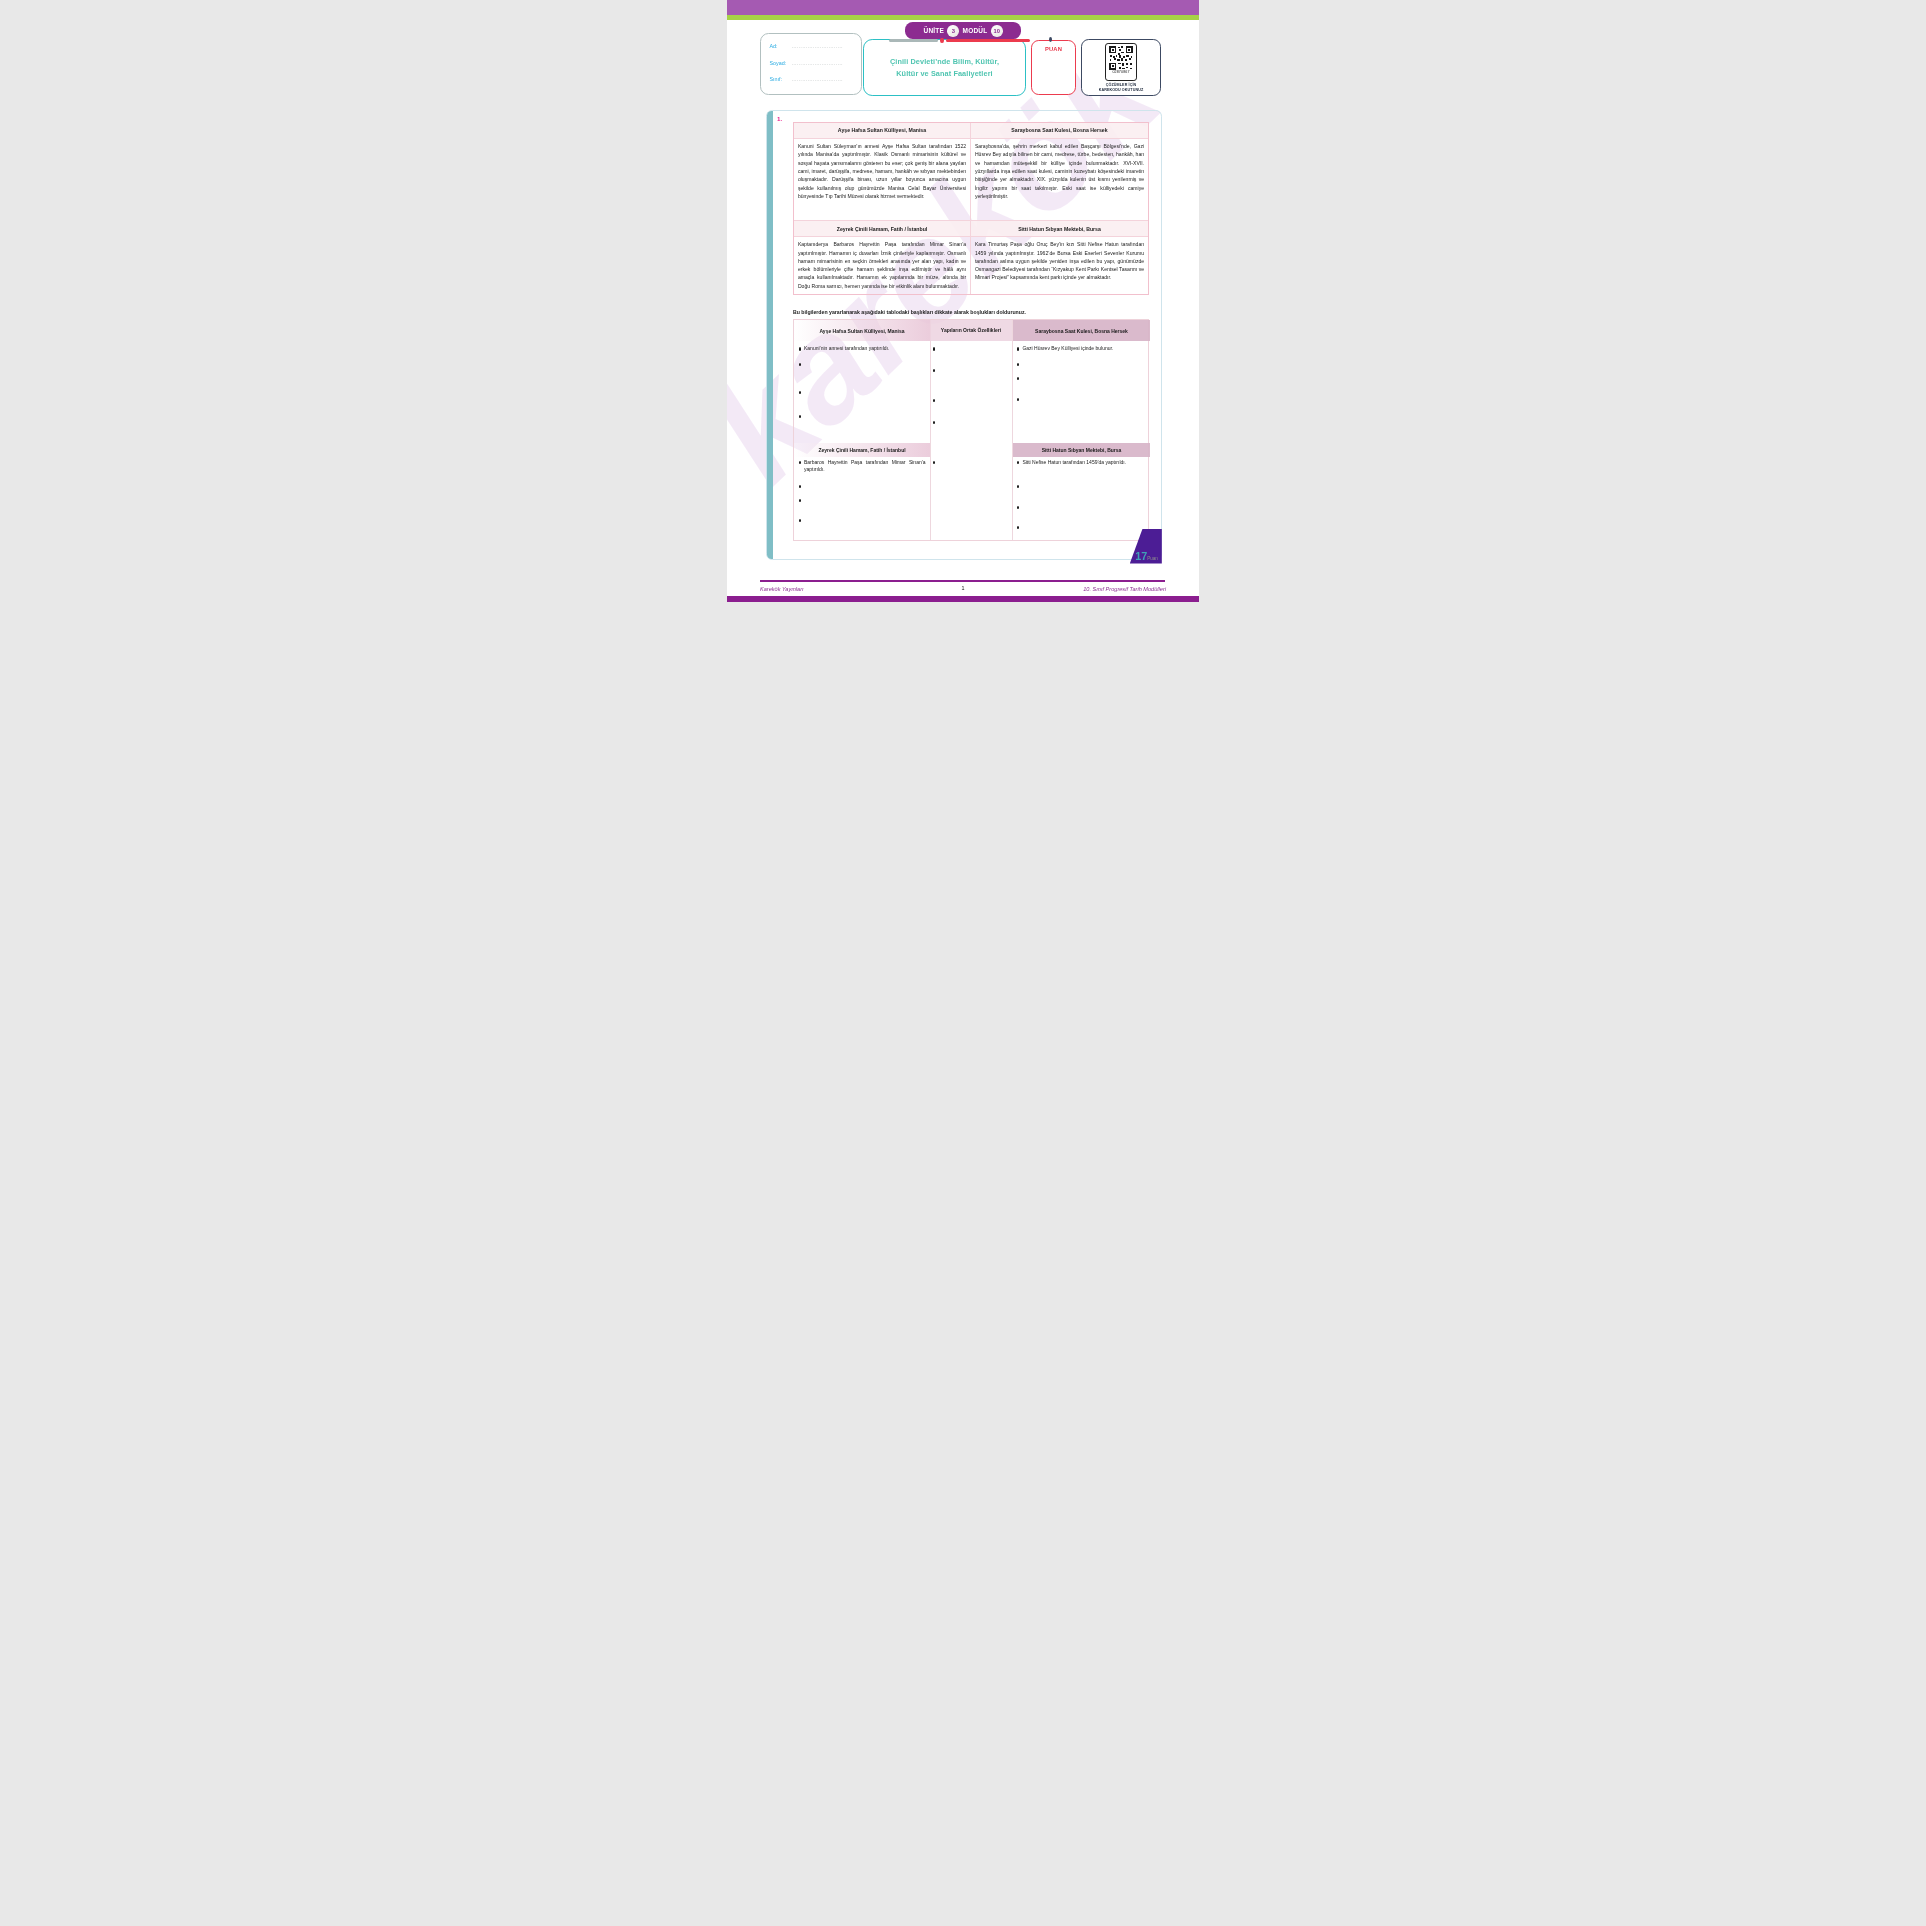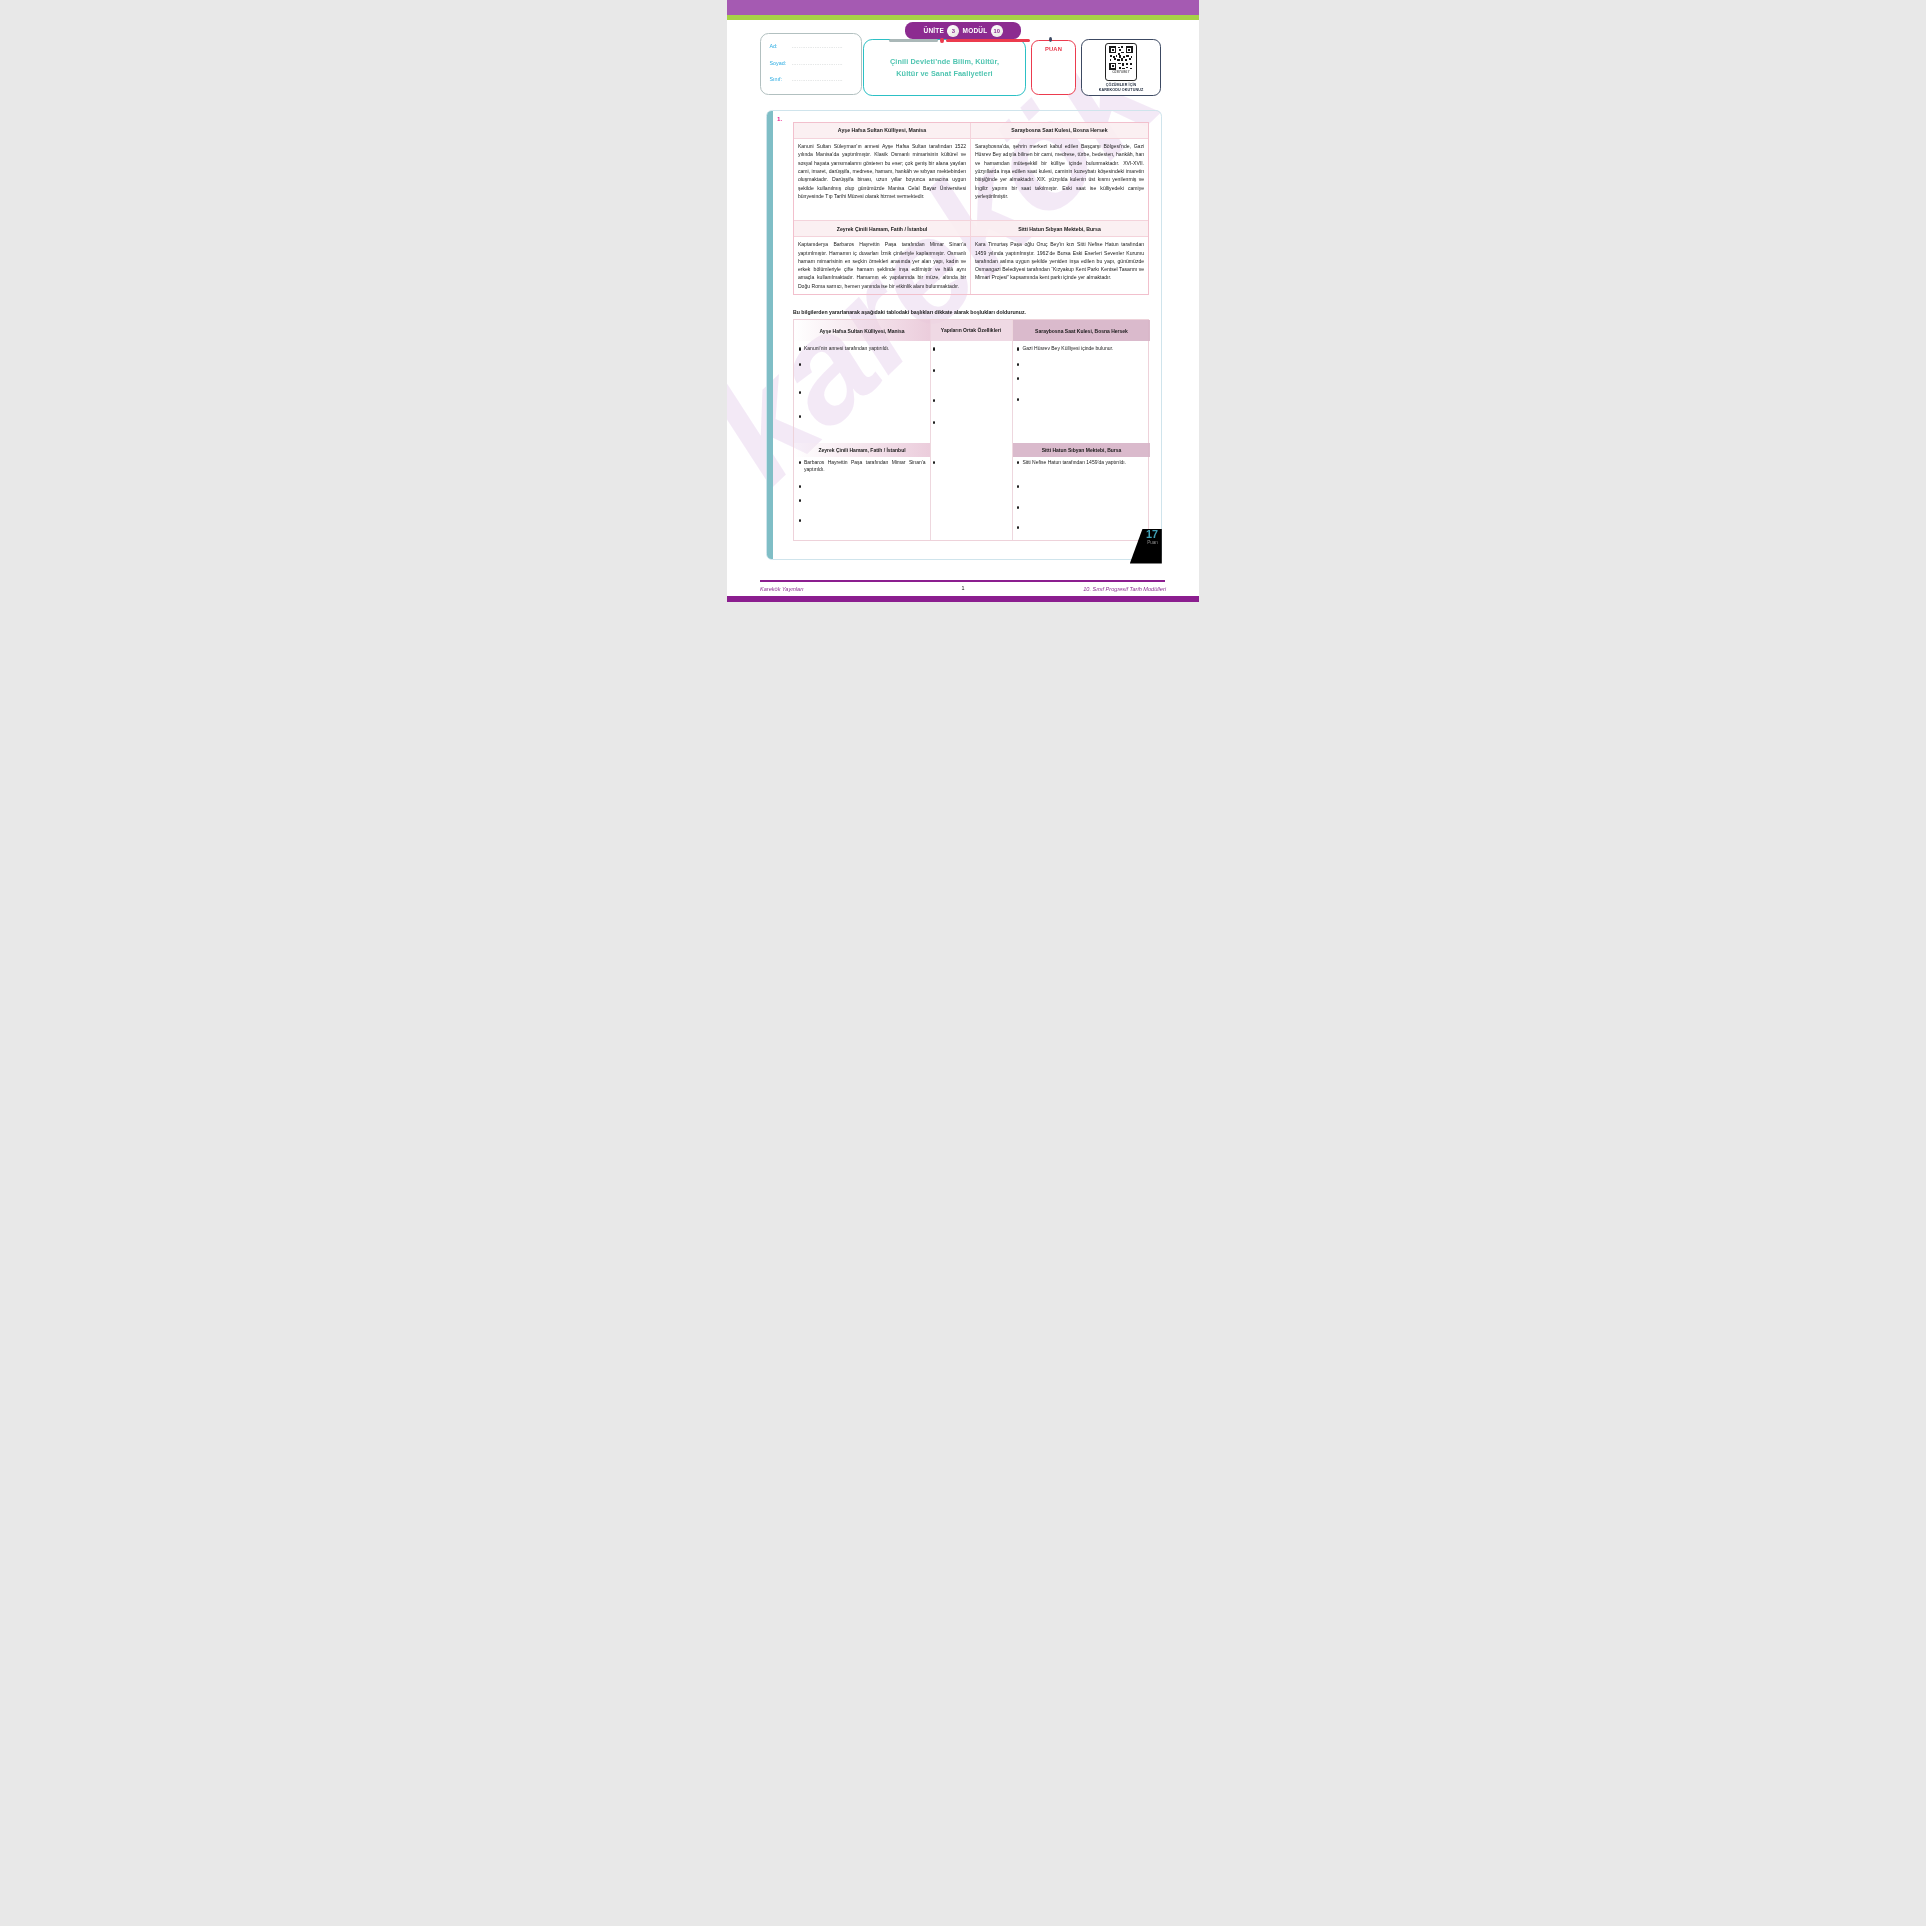--- a/index.html
+++ b/index.html
@@ -65,23 +65,23 @@
     font-size:146px;font-style:italic;font-weight:bold;color:#c18ad2;opacity:.18;
     transform:rotate(-44deg);transform-origin:0 50%;white-space:nowrap;line-height:1;
   }
   
   .main-box{
     position:absolute;left:39px;top:110px;width:396px;height:450px;
     border:0.8px solid #cfe4ec;border-radius:6.2px;z-index:1;background:transparent;
   }
   .teal-bar{position:absolute;left:0.4px;top:0.4px;bottom:0.4px;width:5.8px;background:#7fbec6;border-radius:4.6px 0 0 4.6px;}
   .score-tab{
-    position:absolute;right:-0.8px;bottom:-4.6px;width:32px;height:35px;background:#000000;
+    position:absolute;right:-0.8px;bottom:-4.6px;width:32px;height:35px;background:#4c1d95;
     clip-path:polygon(40% 0,100% 0,100% 100%,0 100%);
-    display:flex;flex-direction:column;align-items:flex-end;justify-content:flex-start;
+    display:flex;align-items:flex-end;justify-content:flex-end;
     padding:0 3.9px 2.3px 0;z-index:5;
   }
   .score-num{color:#3fa0b5;font-weight:bold;font-size:10.8px;line-height:10.8px;}
   .score-lbl{color:#8c8c8c;font-size:4.6px;margin-top:0.4px;}
   .qnum{position:absolute;left:10px;top:3.9px;color:#e91f8c;font-weight:bold;font-size:6.2px;z-index:2;}
   
   .info-table{
     position:absolute;left:26px;top:10.8px;width:356px;
     border:1.2px solid #f2c0cd;z-index:1;
     display:grid;grid-template-columns:1fr 1fr;

